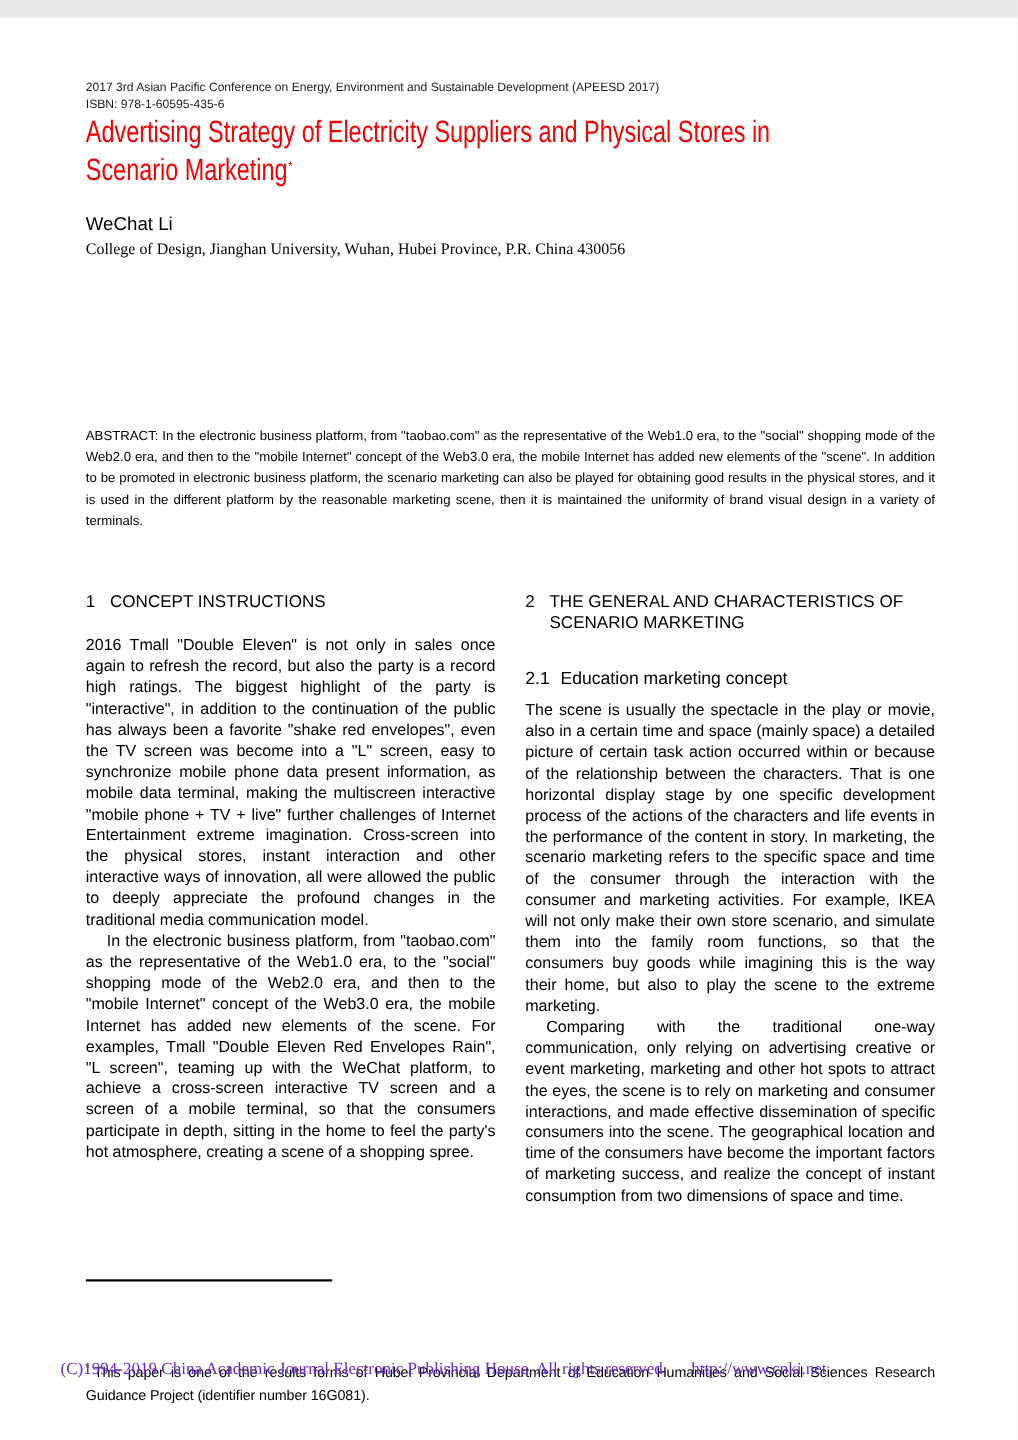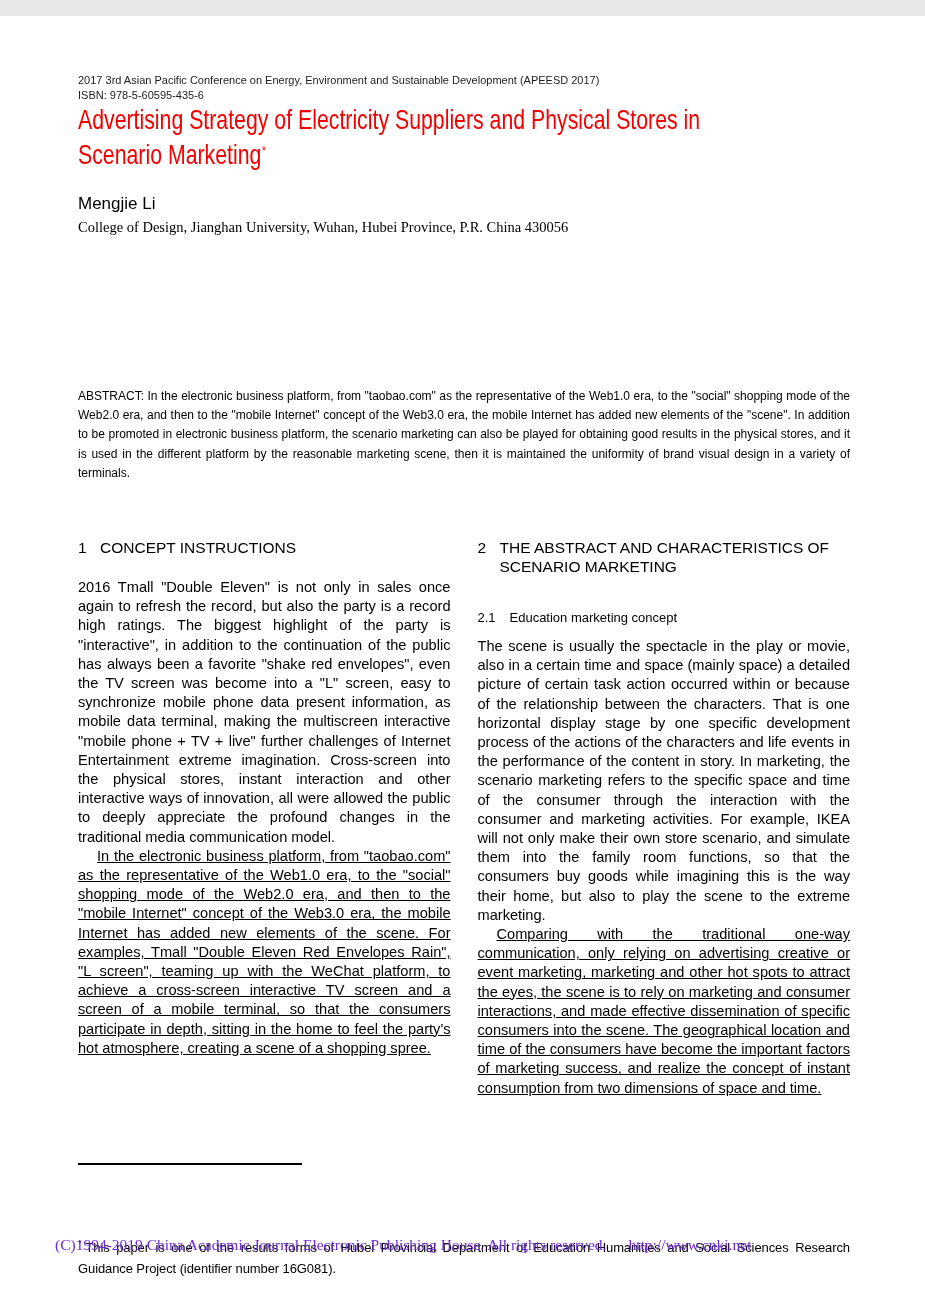--- a/index.html
+++ b/index.html
@@ -39,26 +39,26 @@
   .col{width:373px;font-size:14.6px;line-height:19.2px;text-align:justify;}
   .sec-heading{
     display:flex;font-size:15.5px;line-height:19px;
     text-align:left;font-weight:400;margin:0;
   }
   .sec-heading .num{width:22px;flex-shrink:0;}
   .sec-heading .txt{flex:1;}
   .col-left .sec-heading{margin-bottom:21px;}
   .col-right .sec-heading{margin-bottom:0;}
   .sub-heading{
-    display:flex;font-size:13px;line-height:19px;
+    display:flex;font-size:16px;line-height:19px;
     text-align:left;margin:32px 0 10px 0;
   }
   .sub-heading .num{width:32px;flex-shrink:0;}
   .col p{margin:0;}
-  .col p.indent{text-indent:19px;text-decoration:underline;}
+  .col p.indent{text-indent:19px;}
   .footnote-rule{
     position:absolute;left:78px;top:1147px;width:224px;height:2px;background:#000;
   }
   .footnote{
     position:absolute;left:78px;top:1217px;width:772px;
     font-size:13px;line-height:20.5px;text-align:justify;letter-spacing:-0.1px;
   }
   .footnote sup{font-size:9px;vertical-align:6px;margin-right:4px;}
   .footer{
     position:absolute;left:55px;top:1219px;width:815px;
@@ -68,50 +68,50 @@
   }
   .footer .url{margin-left:22px;}
 </style>
 </head>
 <body>
 
 <div class="page">
 
   <div class="header">
     <div>2017 3rd Asian Pacific Conference on Energy, Environment and Sustainable Development (APEESD 2017)</div>
-    <div>ISBN: 978-5-60595-435-6</div>
+    <div>ISBN: 978-1-60595-435-6</div>
   </div>
 
   <div class="title" style="color: rgb(244, 0, 0);">
     <div>Advertising Strategy of Electricity Suppliers and Physical Stores in</div>
     <div><span>Scenario Marketing</span><sup>*</sup></div>
   </div>
 
   <div class="authorblock">
-    <div class="author-name">Mengjie Li</div>
+    <div class="author-name">WeChat Li</div>
     <div class="author-aff">College of Design, Jianghan University, Wuhan, Hubei Province, P.R. China 430056</div>
   </div>
 
   <div class="abstract">ABSTRACT: In the electronic business platform, from "taobao.com" as the representative of the Web1.0 era, to the "social" shopping mode of the Web2.0 era, and then to the "mobile Internet" concept of the Web3.0 era, the mobile Internet has added new elements of the "scene". In addition to be promoted in electronic business platform, the scenario marketing can also be played for obtaining good results in the physical stores, and it is used in the different platform by the reasonable marketing scene, then it is maintained the uniformity of brand visual design in a variety of terminals.</div>
 
   <div class="columns">
 
     <div class="col col-left">
       <div class="sec-heading">
         <span class="num">1</span>
         <span class="txt">CONCEPT INSTRUCTIONS</span>
       </div>
       <p>2016 Tmall "Double Eleven" is not only in sales once again to refresh the record, but also the party is a record high ratings. The biggest highlight of the party is "interactive", in addition to the continuation of the public has always been a favorite "shake red envelopes", even the TV screen was become into a "L" screen, easy to synchronize mobile phone data present information, as mobile data terminal, making the multiscreen interactive "mobile phone + TV + live" further challenges of Internet Entertainment extreme imagination. Cross-screen into the physical stores, instant interaction and other interactive ways of innovation, all were allowed the public to deeply appreciate the profound changes in the traditional media communication model.</p>
       <p class="indent">In the electronic business platform, from "taobao.com" as the representative of the Web1.0 era, to the "social" shopping mode of the Web2.0 era, and then to the "mobile Internet" concept of the Web3.0 era, the mobile Internet has added new elements of the scene. For examples, Tmall "Double Eleven Red Envelopes Rain", "L screen", teaming up with the WeChat platform, to achieve a cross-screen interactive TV screen and a screen of a mobile terminal, so that the consumers participate in depth, sitting in the home to feel the party's hot atmosphere, creating a scene of a shopping spree.</p>
     </div>
 
     <div class="col col-right">
       <div class="sec-heading">
         <span class="num">2</span>
-        <span class="txt">THE ABSTRACT AND CHARACTERISTICS OF SCENARIO MARKETING</span>
+        <span class="txt">THE GENERAL AND CHARACTERISTICS OF SCENARIO MARKETING</span>
       </div>
       <div class="sub-heading">
         <span class="num">2.1</span>
         <span class="txt">Education marketing concept</span>
       </div>
       <p>The scene is usually the spectacle in the play or movie, also in a certain time and space (mainly space) a detailed picture of certain task action occurred within or because of the relationship between the characters. That is one horizontal display stage by one specific development process of the actions of the characters and life events in the performance of the content in story. In marketing, the scenario marketing refers to the specific space and time of the consumer through the interaction with the consumer and marketing activities. For example, IKEA will not only make their own store scenario, and simulate them into the family room functions, so that the consumers buy goods while imagining this is the way their home, but also to play the scene to the extreme marketing.</p>
       <p class="indent">Comparing with the traditional one-way communication, only relying on advertising creative or event marketing, marketing and other hot spots to attract the eyes, the scene is to rely on marketing and consumer interactions, and made effective dissemination of specific consumers into the scene. The geographical location and time of the consumers have become the important factors of marketing success, and realize the concept of instant consumption from two dimensions of space and time.</p>
     </div>
 
   </div>

